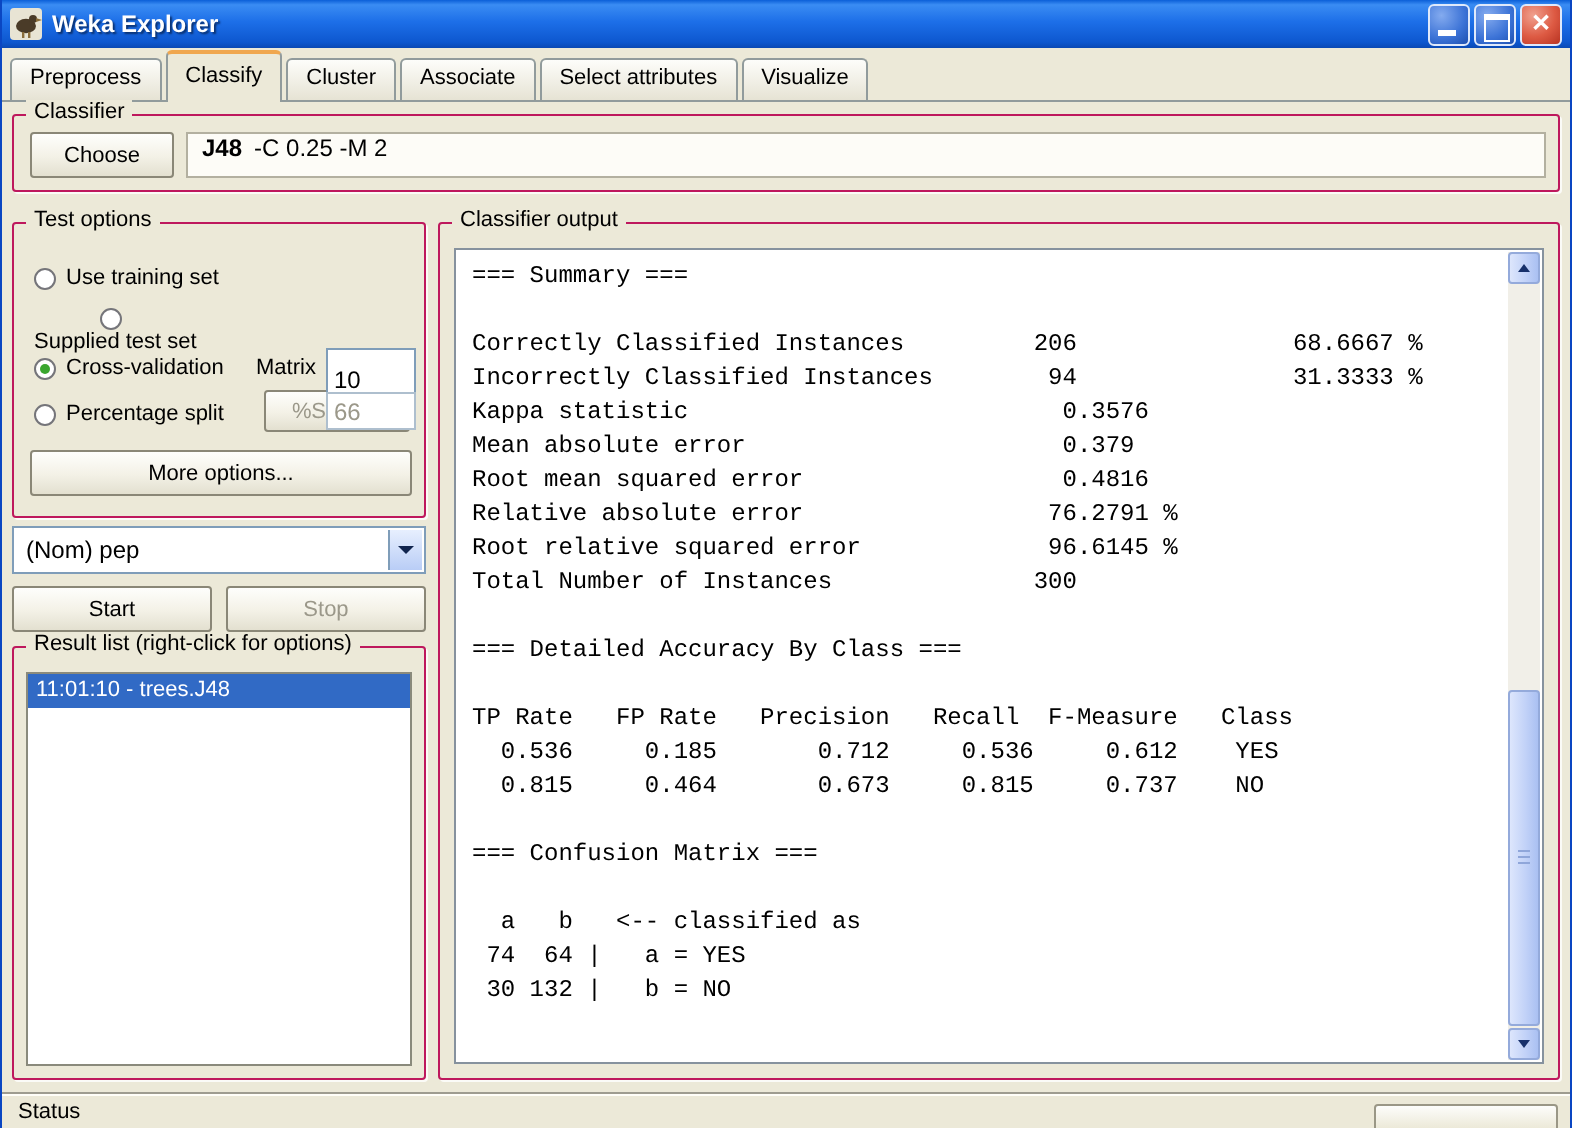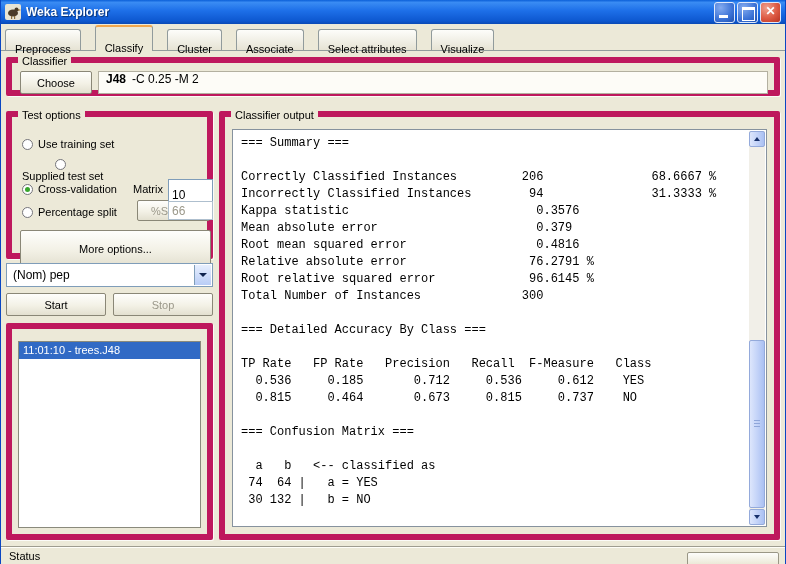--- a/index.html
+++ b/index.html
@@ -27,32 +27,32 @@
   .wbtn.max::after  { content:""; position:absolute; left:4px; top:4px; width:11px; height:10px; border:1px solid #fff; border-top-width:3px; }
   .wbtn.close::after{ content:"✕"; position:absolute; left:50%; top:50%; transform:translate(-50%,-54%); color:#fff; font-size:12px; font-weight:bold; }
 
   
   .tabbar {
     position:absolute; top:24px; left:0; right:0; height:27px;
     display:flex; align-items:flex-end; padding-left:4px;
     border-bottom:1px solid #919b9c; background:#ece9d8;
   }
   .tab {
-    height:21px; line-height:19px; padding:10px 9px; margin-right:14px;
+    height:21px; line-height:19px; padding:0 9px; margin-right:2px;
     border:1px solid #919b9c; border-bottom:none; border-radius:3px 3px 0 0;
     background:linear-gradient(#fdfdfa,#e6e3d4); cursor:default; white-space:nowrap;
   }
   .tab.active {
     height:26px; line-height:23px; margin-bottom:-1px; position:relative; z-index:2;
     background:#ece9d8; border-top:2px solid #f0a74f;
   }
 
   
   .groupbox {
-    position:absolute; border:6px solid #be185d; border-radius:2px;
+    position:absolute; border:1px solid #be185d; border-radius:2px;
     box-shadow:1px 1px 0 rgba(255,255,255,.8);
   }
   .legend {
     position:absolute; top:-8px; left:6px; padding:0 4px;
     background:#ece9d8; white-space:nowrap;
   }
 
   
   .xp-btn {
     font-family:"Liberation Sans", sans-serif; font-size:11px; color:#000;
@@ -87,21 +87,21 @@
   .radio.checked::after {
     content:""; position:absolute; left:2px; top:2px; width:5px; height:5px;
     border-radius:50%; background:#3aa62e;
   }
   .dim { color:#9b988a; }
   #set-btn { position:absolute; left:125px; top:39px; width:73px; height:21px;margin-top:44px; }
   #folds-label { position:absolute; left:121px; top:66px; }
   #folds-input { position:absolute; left:156px; top:62px; width:45px; height:31px; }
   #pct-label { position:absolute; left:139px; top:88px; }
   #split-input { position:absolute; left:156px; top:84px; width:45px; height:19px; }
-  #more-btn { position:absolute; left:8px; top:113px; width:191px; height:37px; }
+  #more-btn { position:absolute; left:8px; top:113px; width:191px; height:23px; }
 
   
   .combo {
     position:absolute; left:5px; top:263px; width:207px; height:24px;
     background:#fff; border:1px solid #7f9db9;
     display:flex; align-items:center; padding-left:6px; font-size:12px;
   }
   .combo-btn {
     position:absolute; right:1px; top:1px; bottom:1px; width:17px;
     background:linear-gradient(#e7effe,#b9cdf6); border-left:1px solid #7f9db9;
@@ -240,20 +240,21 @@
     <span>(Nom) pep</span>
     <div class="combo-btn">
       <span class="arrow-down"></span>
     </div>
   </div>
 
   <div class="xp-btn" id="start-btn">Start</div>
   <div class="xp-btn disabled" id="stop-btn">Stop</div>
 
   <div class="groupbox" id="box-results">
+    <span class="legend">Result list (right-click for options)</span>
     <div class="listbox">
       <div class="list-item selected">11:01:10 - trees.J48</div>
     </div>
   </div>
 
   <div class="groupbox" id="box-output">
     <span class="legend">Classifier output</span>
     <div class="output-area">
       <pre class="output-text">=== Summary ===
 

